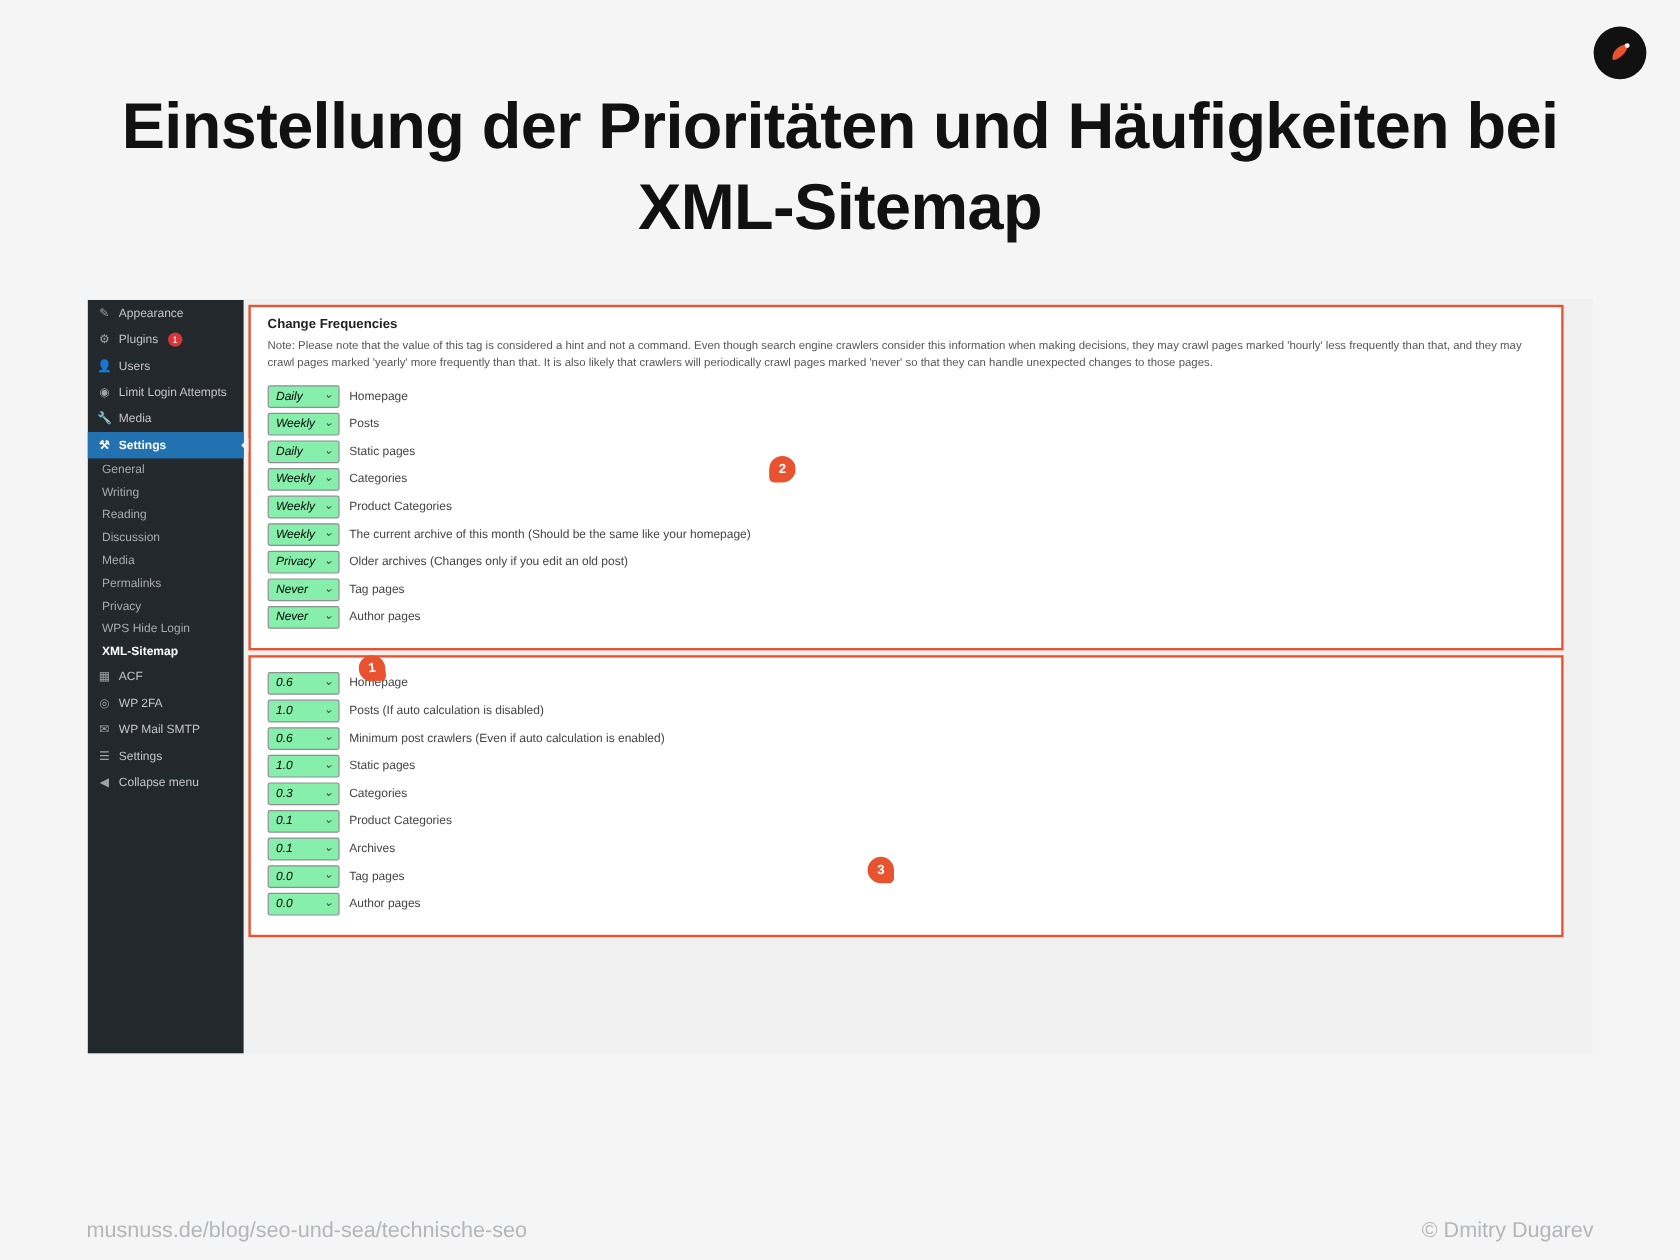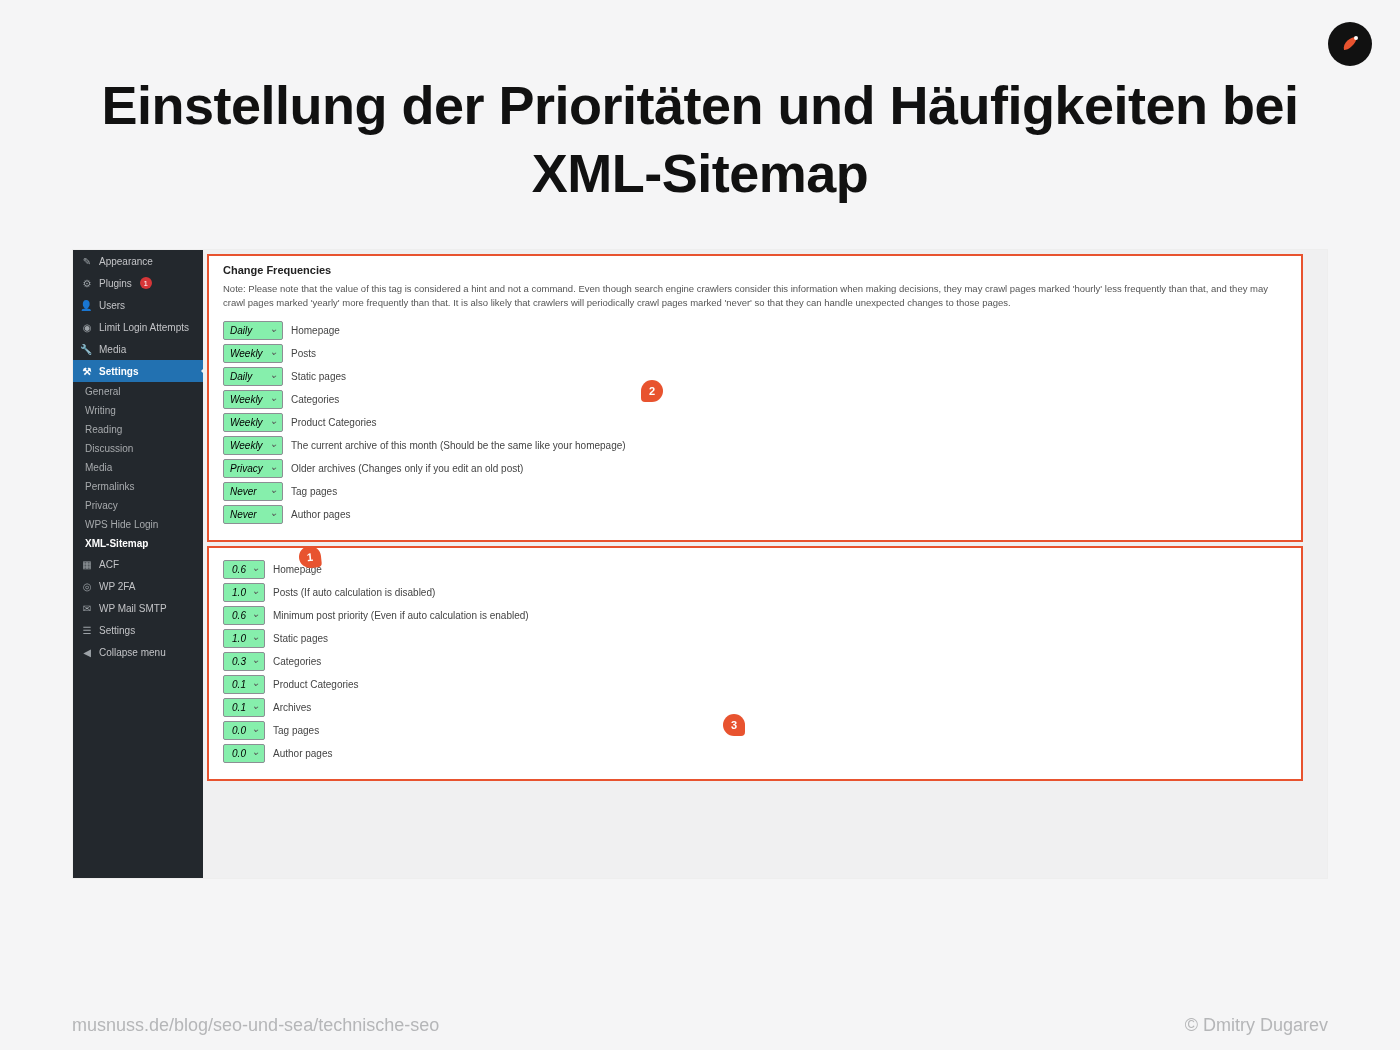--- a/index.html
+++ b/index.html
@@ -127,21 +127,21 @@
 .sel {
   border: 1px solid #8c8f94;
   background: #86efac;
   font-size: 10px;
   padding: 3px 16px 3px 6px;
   width: 60px;
   position: relative;
   border-radius: 2px;
   font-style: italic;
 }
-.sel.narrow { width: 42px; text-align: center; }
+.sel.narrow { width: 60px; }
 .sel::after {
   content: "⌄";
   position: absolute;
   right: 4px;
   top: 1px;
   color: #555;
   font-size: 10px;
 }
 .row-label {
   font-size: 10px;
@@ -323,21 +323,21 @@
       <div class="row">
           <span class="sel narrow">0.6</span>
           <span class="row-label">Homepage</span>
         </div>
       <div class="row">
           <span class="sel narrow">1.0</span>
           <span class="row-label">Posts (If auto calculation is disabled)</span>
         </div>
       <div class="row">
           <span class="sel narrow">0.6</span>
-          <span class="row-label">Minimum post priority (Even if auto calculation is enabled)</span>
+          <span class="row-label">Minimum post crawlers (Even if auto calculation is enabled)</span>
         </div>
       <div class="row">
           <span class="sel narrow">1.0</span>
           <span class="row-label">Static pages</span>
         </div>
       <div class="row">
           <span class="sel narrow">0.3</span>
           <span class="row-label">Categories</span>
         </div>
       <div class="row">

